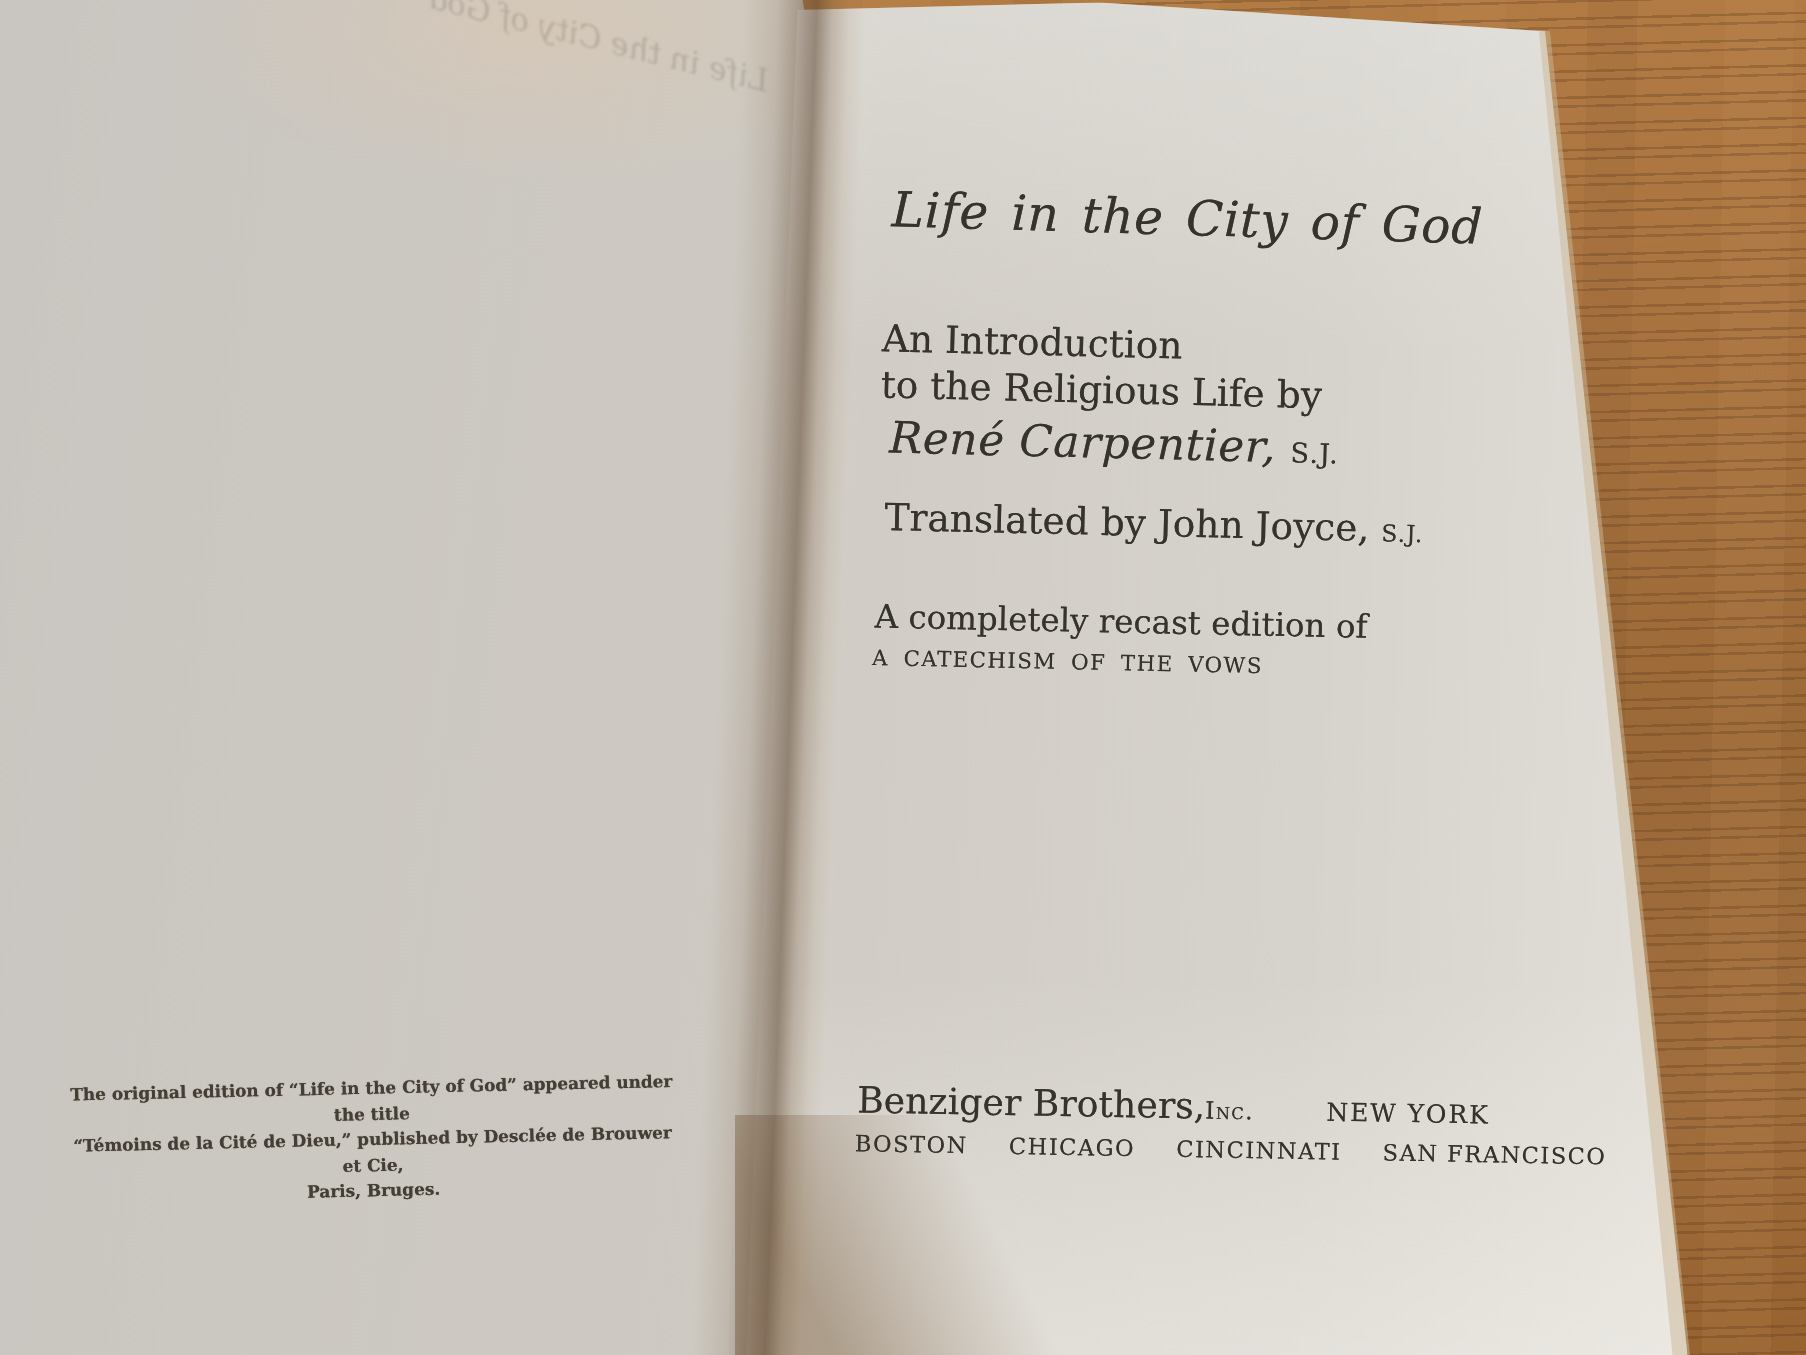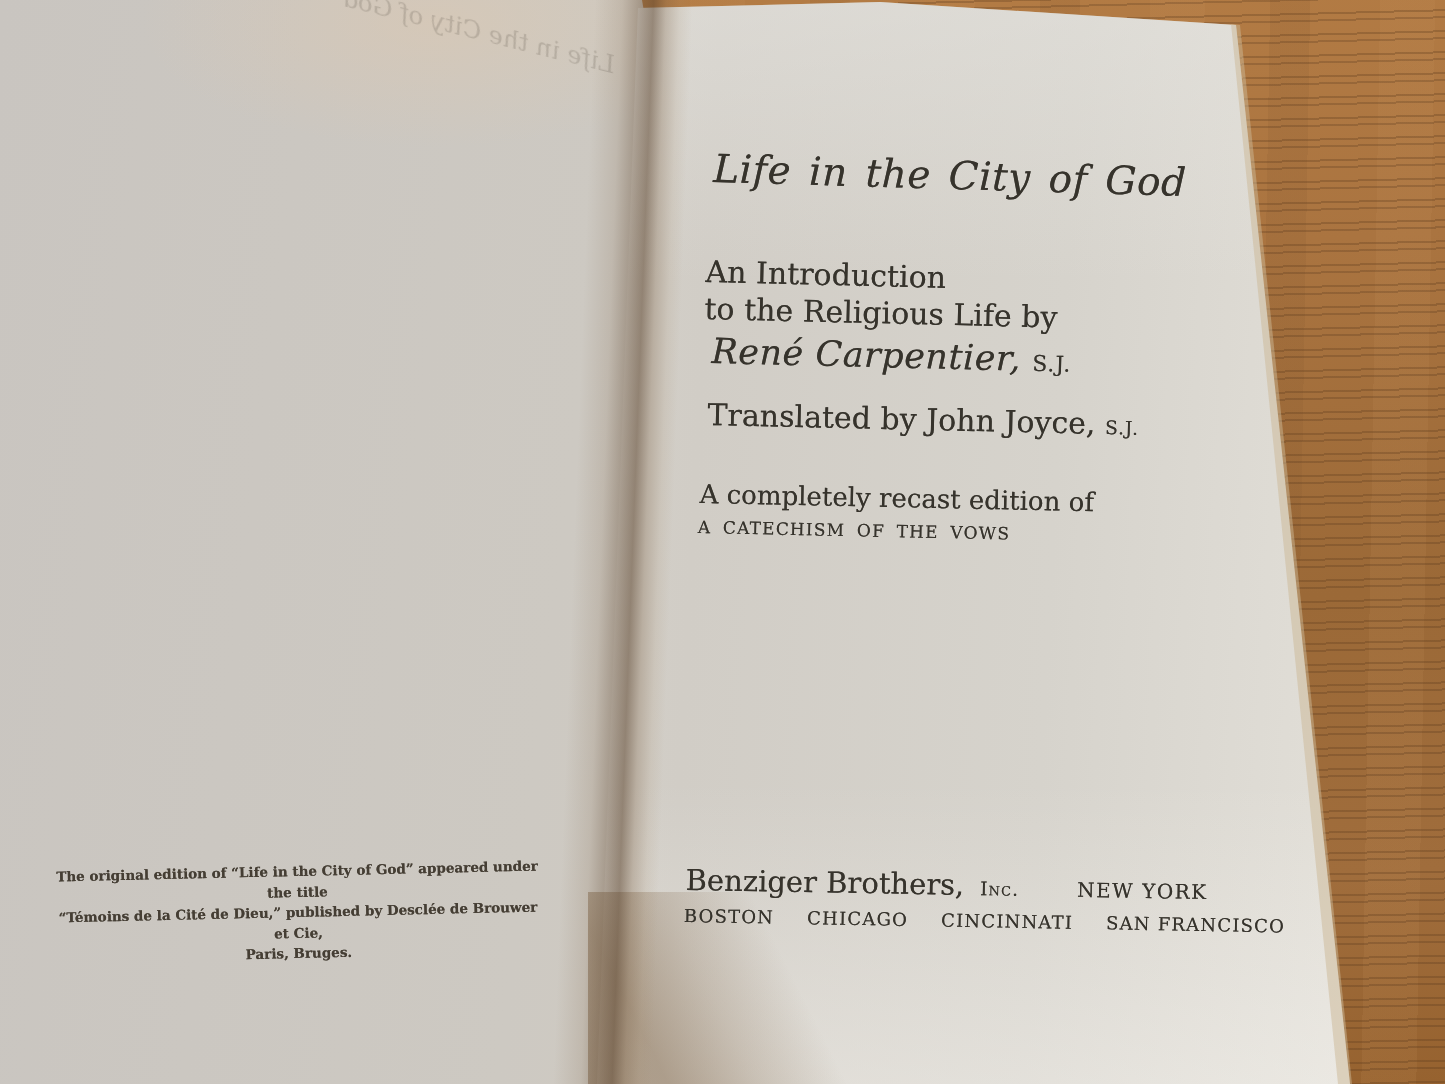--- a/index.html
+++ b/index.html
@@ -84,21 +84,21 @@
   .r-intro2{left:705px;top:291px;font-size:30px;transform:rotate(1.4deg);}
   .r-author{left:712px;top:331px;font-size:35px;font-style:italic;
     letter-spacing:.5px;transform:rotate(1.4deg);}
   .r-translator{left:708px;top:397px;font-size:30px;transform:rotate(1.3deg);}
   .sc-suffix{font-style:normal;font-size:.62em;letter-spacing:1px;}
   .r-recast{left:700px;top:479px;font-size:26px;transform:rotate(1.2deg);}
   .r-catechism{left:698px;top:517px;font-size:17px;letter-spacing:1.2px;
     word-spacing:5px;transform:rotate(1.2deg);}
   .r-publisher{left:686px;top:863px;font-size:29px;transform:rotate(1.0deg);
     display:flex;align-items:baseline;}
-  .pub-inc{font-size:19px;letter-spacing:1px;font-variant:small-caps;margin-left:16px;}
+  .pub-inc{font-size:19px;letter-spacing:1px;font-variant:small-caps;margin-left:0;}
   .pub-city-main{font-size:20px;letter-spacing:1.5px;margin-left:58px;}
   .r-cities{left:684px;top:905px;font-size:18px;letter-spacing:1.2px;
     transform:rotate(1.0deg);display:flex;gap:33px;}
   
   .l-note{
     position:absolute;left:52px;top:861px;width:492px;
     font-size:13.5px;font-weight:bold;line-height:20.5px;
     text-align:center;color:#453e34;
     text-shadow:0 0 .6px rgba(69,62,52,.8);
     transform:rotate(-1.3deg);transform-origin:center;

